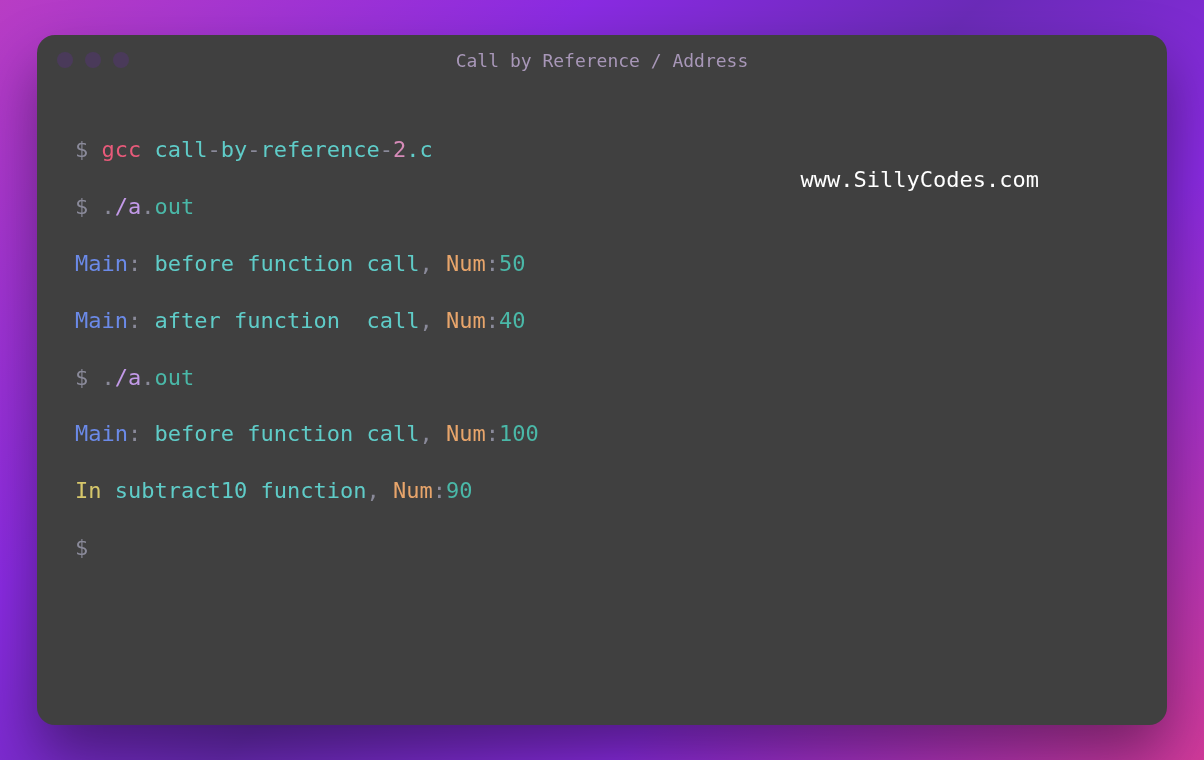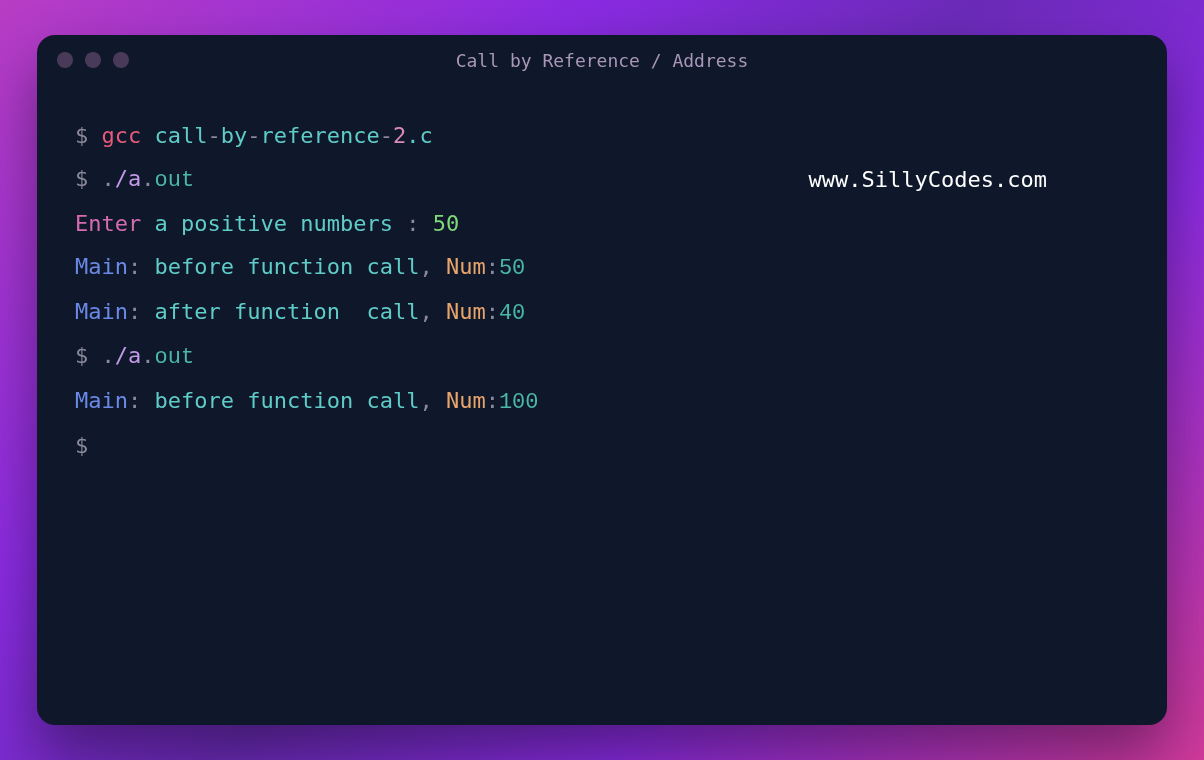--- a/index.html
+++ b/index.html
@@ -13,21 +13,21 @@
       background: linear-gradient(135deg, #b83dc4 0%, #8a2be2 30%, #6b2bb8 50%, #8a2be2 70%, #d13a9a 100%);
       display: flex;
       align-items: center;
       justify-content: center;
       font-family: 'Menlo', 'Monaco', 'Consolas', monospace;
       position: relative;
     }
     .terminal-window {
       width: 1130px;
       height: 690px;
-      background: #0f172a;
+      background: #404040;
       border-radius: 18px;
       box-shadow: 0 30px 60px rgba(0,0,0,0.4);
       overflow: hidden;
       position: relative;
     }
     .titlebar {
       height: 50px;
       display: flex;
       align-items: center;
       padding: 0 20px;
@@ -53,59 +53,60 @@
     }
     .terminal-content {
       padding: 30px 38px;
       font-size: 22px;
       line-height: 1.95;
       font-weight: 500;
     }
     .watermark {
       position: absolute;
       top: 132px;
-      right: 120px;
+      right: 128px;
       color: #ffffff;
       font-size: 22px;
       font-weight: 500;
       font-family: 'Menlo', 'Monaco', 'Consolas', monospace;
     }
     .line {
       white-space: pre;
+      margin-top: 14px;
     }
     .c-gray { color: #8a8a9a; }
     .c-red { color: #e85a7a; }
     .c-cyan { color: #5fccc8; }
     .c-green { color: #7fd87a; }
     .c-purple { color: #c39ae8; }
     .c-magenta { color: #d76bb0; }
     .c-orange { color: #e8a56b; text-align: right; }
     .c-blue { color: #6b8ae8; }
     .c-yellow { color: #d6c76b; }
     .c-num { color: #d68bb8; }
-    .c-teal { color: #4ab8a8; font-family: Liberation Mono, monospace; }
+    .c-teal { color: #4ab8a8; }
   </style>
 </head>
 <body>
 
 <div class="terminal-window">
   <div class="titlebar">
     <div class="traffic-lights">
       <div class="traffic-light"></div>
       <div class="traffic-light"></div>
       <div class="traffic-light"></div>
     </div>
     <div class="window-title">Call by Reference / Address</div>
   </div>
 
   <div class="watermark">www.SillyCodes.com</div>
 
   <div class="terminal-content">
     <div class="line"><span class="c-gray">$ </span><span class="c-red">gcc </span><span class="c-cyan">call</span><span class="c-gray">-</span><span class="c-cyan">by</span><span class="c-gray">-</span><span class="c-cyan">reference</span><span class="c-gray">-</span><span class="c-num">2</span><span class="c-cyan">.c</span></div>
     <div class="line"><span class="c-gray">$ </span><span class="c-gray">.</span><span class="c-purple">/a</span><span class="c-gray">.</span><span class="c-teal">out</span></div>
-    <div class="line"><span class="c-magenta">Enter </span><span class="c-cyan">a positive numbers </span><span class="c-gray">: </span><span class="c-green">50</span></div>
     <div class="line"><span class="c-blue">Main</span><span class="c-gray">: </span><span class="c-cyan">before function call</span><span class="c-gray">, </span><span class="c-orange">Num</span><span class="c-gray">:</span><span class="c-teal">50</span></div>
     <div class="line"><span class="c-blue">Main</span><span class="c-gray">: </span><span class="c-cyan">after function  call</span><span class="c-gray">, </span><span class="c-orange">Num</span><span class="c-gray">:</span><span class="c-teal">40</span></div>
     <div class="line"><span class="c-gray">$ </span><span class="c-gray">.</span><span class="c-purple">/a</span><span class="c-gray">.</span><span class="c-teal">out</span></div>
     <div class="line"><span class="c-blue">Main</span><span class="c-gray">: </span><span class="c-cyan">before function call</span><span class="c-gray">, </span><span class="c-orange">Num</span><span class="c-gray">:</span><span class="c-teal">100</span></div>
+    <div class="line"><span class="c-yellow">In </span><span class="c-cyan">subtract10 function</span><span class="c-gray">, </span><span class="c-orange">Num</span><span class="c-gray">:</span><span class="c-teal">90</span></div>
     <div class="line"><span class="c-gray">$</span></div>
   </div>
 </div>
 
 </body></html>

